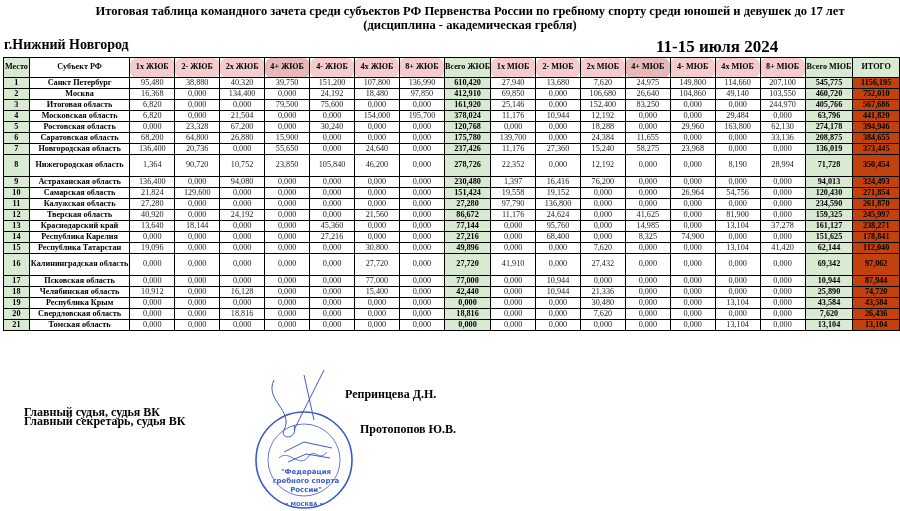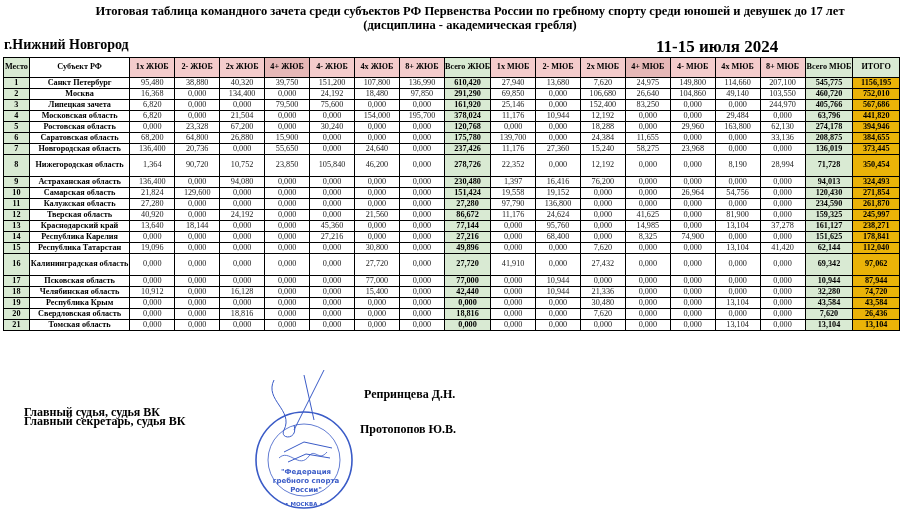--- a/index.html
+++ b/index.html
@@ -10,29 +10,29 @@
   .title.l2 { top: 18px; left: 20px; }
   .city { position: absolute; left: 4px; top: 37px; font-weight: bold; font-size: 14px; }
   .date { position: absolute; left: 656px; top: 37px; font-weight: bold; font-size: 17px; }
 
   table.res { position: absolute; left: 3px; top: 57px; border-collapse: collapse; table-layout: fixed; }
   table.res th, table.res td { border: 1.5px solid #000; padding: 0; font-size: 8.2px; text-align: center;
       white-space: nowrap; overflow: hidden; line-height: 1; }
   table.res th { font-weight: bold; height: 19px; }
   th.h-place { background: #d9ead3; font-size: 7.5px; }
   th.h-subj { background: #ffffff; }
-  th.h-boat { background: #f4cccc; }
+  th.h-boat { background: #f4cccc; border-radius: 7px; }
   th.h-boat.dark { background: #e6b8b7; }
   th.h-total { background: #d9ead3; font-size: 7.5px; line-height: 1.1; }
   th.h-grand { background: #d9ead3; }
   td.place { background: #d9ead3; font-weight: bold; }
   td.subj { text-align: left; font-weight: bold; padding-left: 3px; background: #fff; }
   td.num { background: #fff; color: #222; }
   td.total { background: #d9ead3; font-weight: bold; }
-  td.grand { background: #eab308; font-weight: bold; }
+  td.grand { background: #c2410c; font-weight: bold; }
   tr.r { height: 11px; }
   tr.r.tall { height: 22px; }
   tr.r.tall td.subj { white-space: normal; line-height: 1.05; }
 
   .sig-label { position: absolute; left: 24px; font-weight: bold; font-size: 12px; }
   .sig-name { position: absolute; font-weight: bold; font-size: 12px; }
   .stamp { position: absolute; left: 244px; top: 370px; width: 116px; height: 141px; }
 </style>
 </head>
 <body>
@@ -112,34 +112,34 @@
       <tr class="r">
         <td class="place">2</td>
         <td class="subj">Москва</td>
         <td class="num">16,368</td>
         <td class="num">0,000</td>
         <td class="num">134,400</td>
         <td class="num">0,000</td>
         <td class="num">24,192</td>
         <td class="num">18,480</td>
         <td class="num">97,850</td>
-        <td class="total">291,290</td>
+        <td class="total">412,910</td>
         <td class="num">69,850</td>
         <td class="num">0,000</td>
         <td class="num">106,680</td>
         <td class="num">26,640</td>
         <td class="num">104,860</td>
         <td class="num">49,140</td>
         <td class="num">103,550</td>
         <td class="total">460,720</td>
         <td class="grand">752,010</td>
       </tr>
       <tr class="r">
         <td class="place">3</td>
-        <td class="subj">Липецкая зачета</td>
+        <td class="subj">Итоговая область</td>
         <td class="num">6,820</td>
         <td class="num">0,000</td>
         <td class="num">0,000</td>
         <td class="num">79,500</td>
         <td class="num">75,600</td>
         <td class="num">0,000</td>
         <td class="num">0,000</td>
         <td class="total">161,920</td>
         <td class="num">25,146</td>
         <td class="num">0,000</td>
@@ -456,21 +456,21 @@
         <td class="num">15,400</td>
         <td class="num">0,000</td>
         <td class="total">42,440</td>
         <td class="num">0,000</td>
         <td class="num">10,944</td>
         <td class="num">21,336</td>
         <td class="num">0,000</td>
         <td class="num">0,000</td>
         <td class="num">0,000</td>
         <td class="num">0,000</td>
-        <td class="total">32,280</td>
+        <td class="total">25,890</td>
         <td class="grand">74,720</td>
       </tr>
       <tr class="r">
         <td class="place">19</td>
         <td class="subj">Республика Крым</td>
         <td class="num">0,000</td>
         <td class="num">0,000</td>
         <td class="num">0,000</td>
         <td class="num">0,000</td>
         <td class="num">0,000</td>
@@ -526,21 +526,21 @@
         <td class="num">0,000</td>
         <td class="num">13,104</td>
         <td class="num">0,000</td>
         <td class="total">13,104</td>
         <td class="grand">13,104</td>
       </tr>
     </tbody>
 </table>
 
 <div class="sig-label" style="top:414px">Главный секретарь, судья ВК</div>
-<div class="sig-name" style="left:364px; top:387px">Репринцева Д.Н.</div>
+<div class="sig-name" style="left:345px; top:387px">Репринцева Д.Н.</div>
 <div class="sig-label" style="top:405px">Главный судья, судья ВК</div>
 <div class="sig-name" style="left:360px; top:422px">Протопопов Ю.В.</div>
 
 <svg class="stamp" viewBox="0 0 116 141">
   <g fill="none" stroke="#3a5bc7">
     <circle cx="60" cy="90" r="48" stroke-width="1.6"></circle>
     <circle cx="60" cy="90" r="36" stroke-width="0.8"></circle>
     <path d="M30 10 C 20 30, 50 40, 40 60 C 35 70, 55 70, 50 55 M 60 5 L 70 50 M 80 0 L 50 60" stroke-width="1"></path>
     <path d="M40 82 l20 -10 l28 6 M44 92 l18 -8 l24 4" stroke-width="1"></path>
     <path d="M35 88 c10 -10 20 12 30 -2 c6 -8 10 6 18 -4" stroke-width="0.8"></path>

